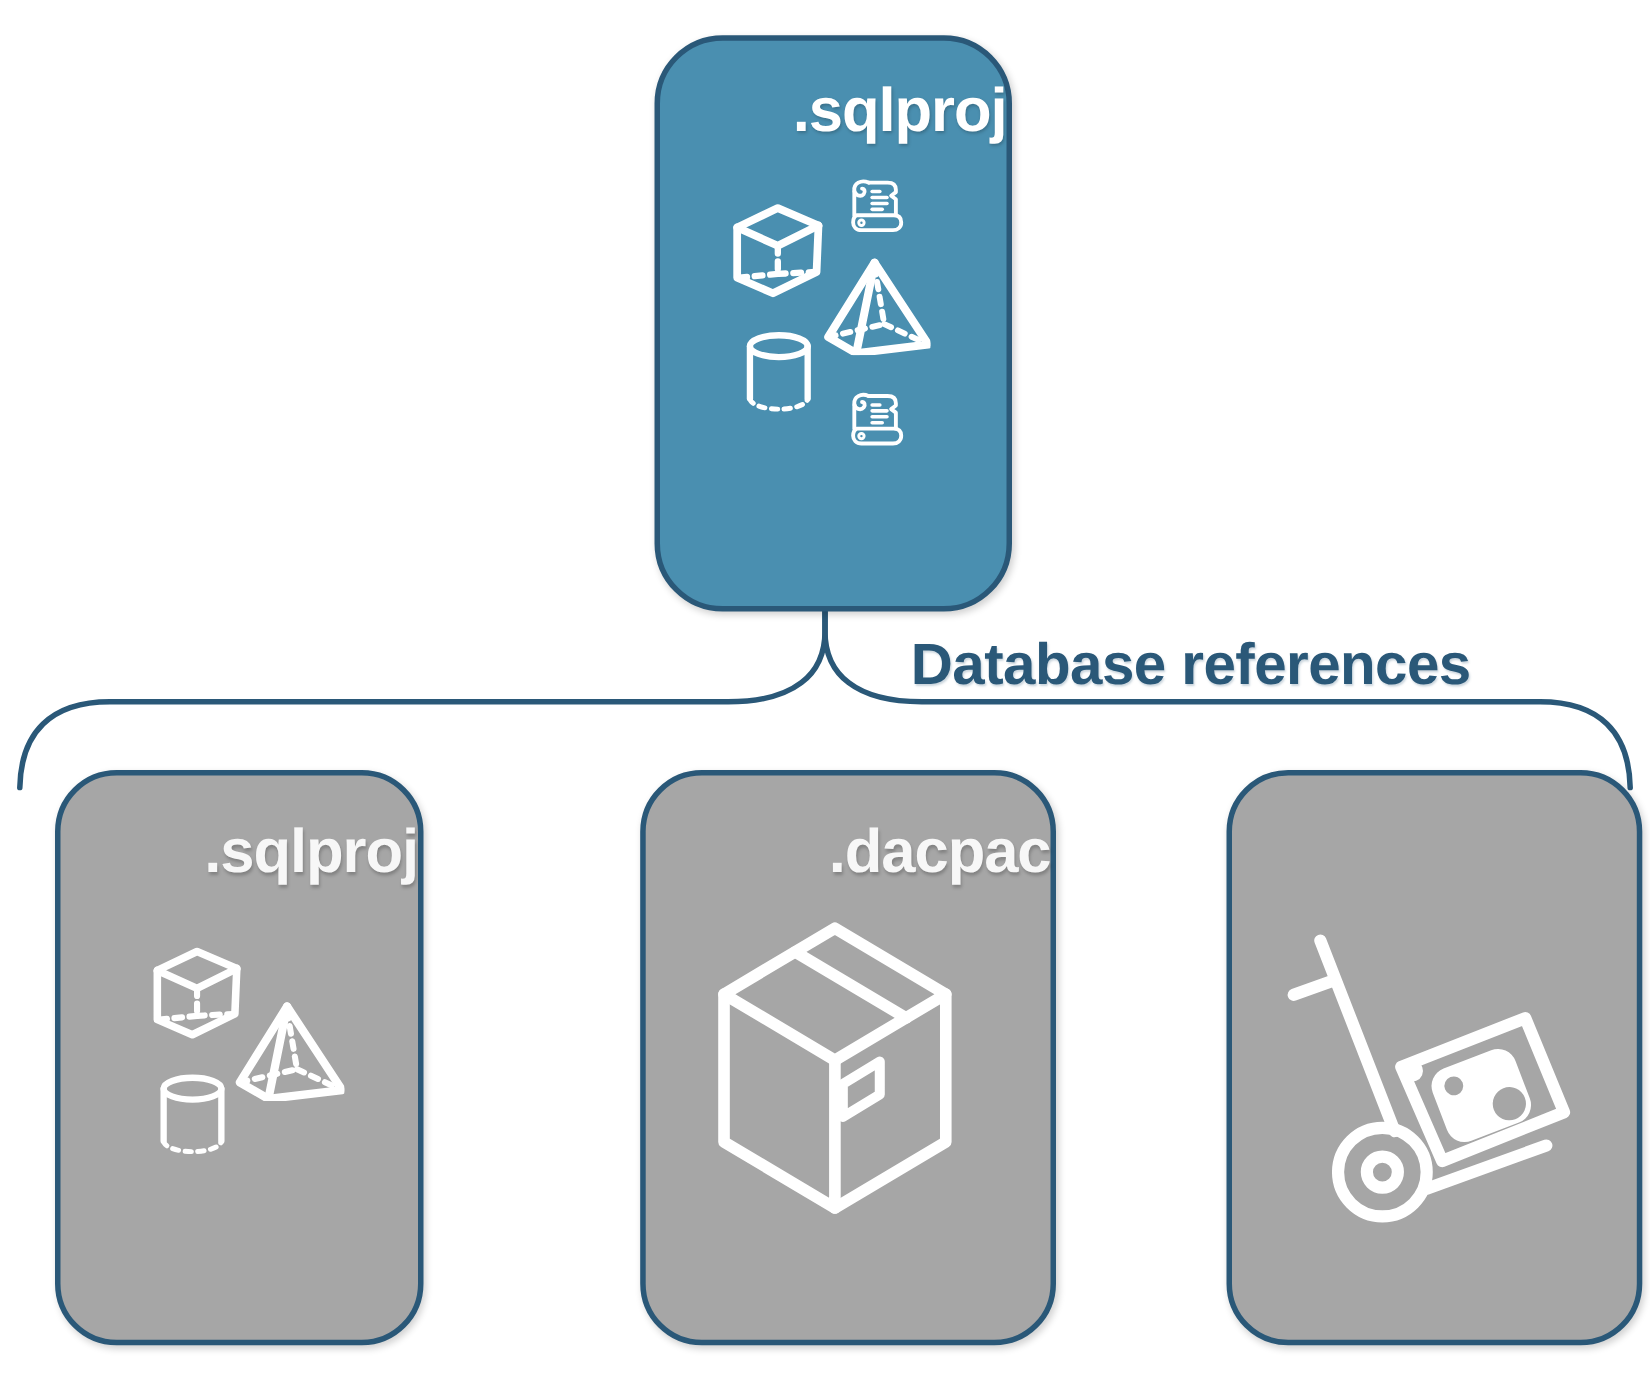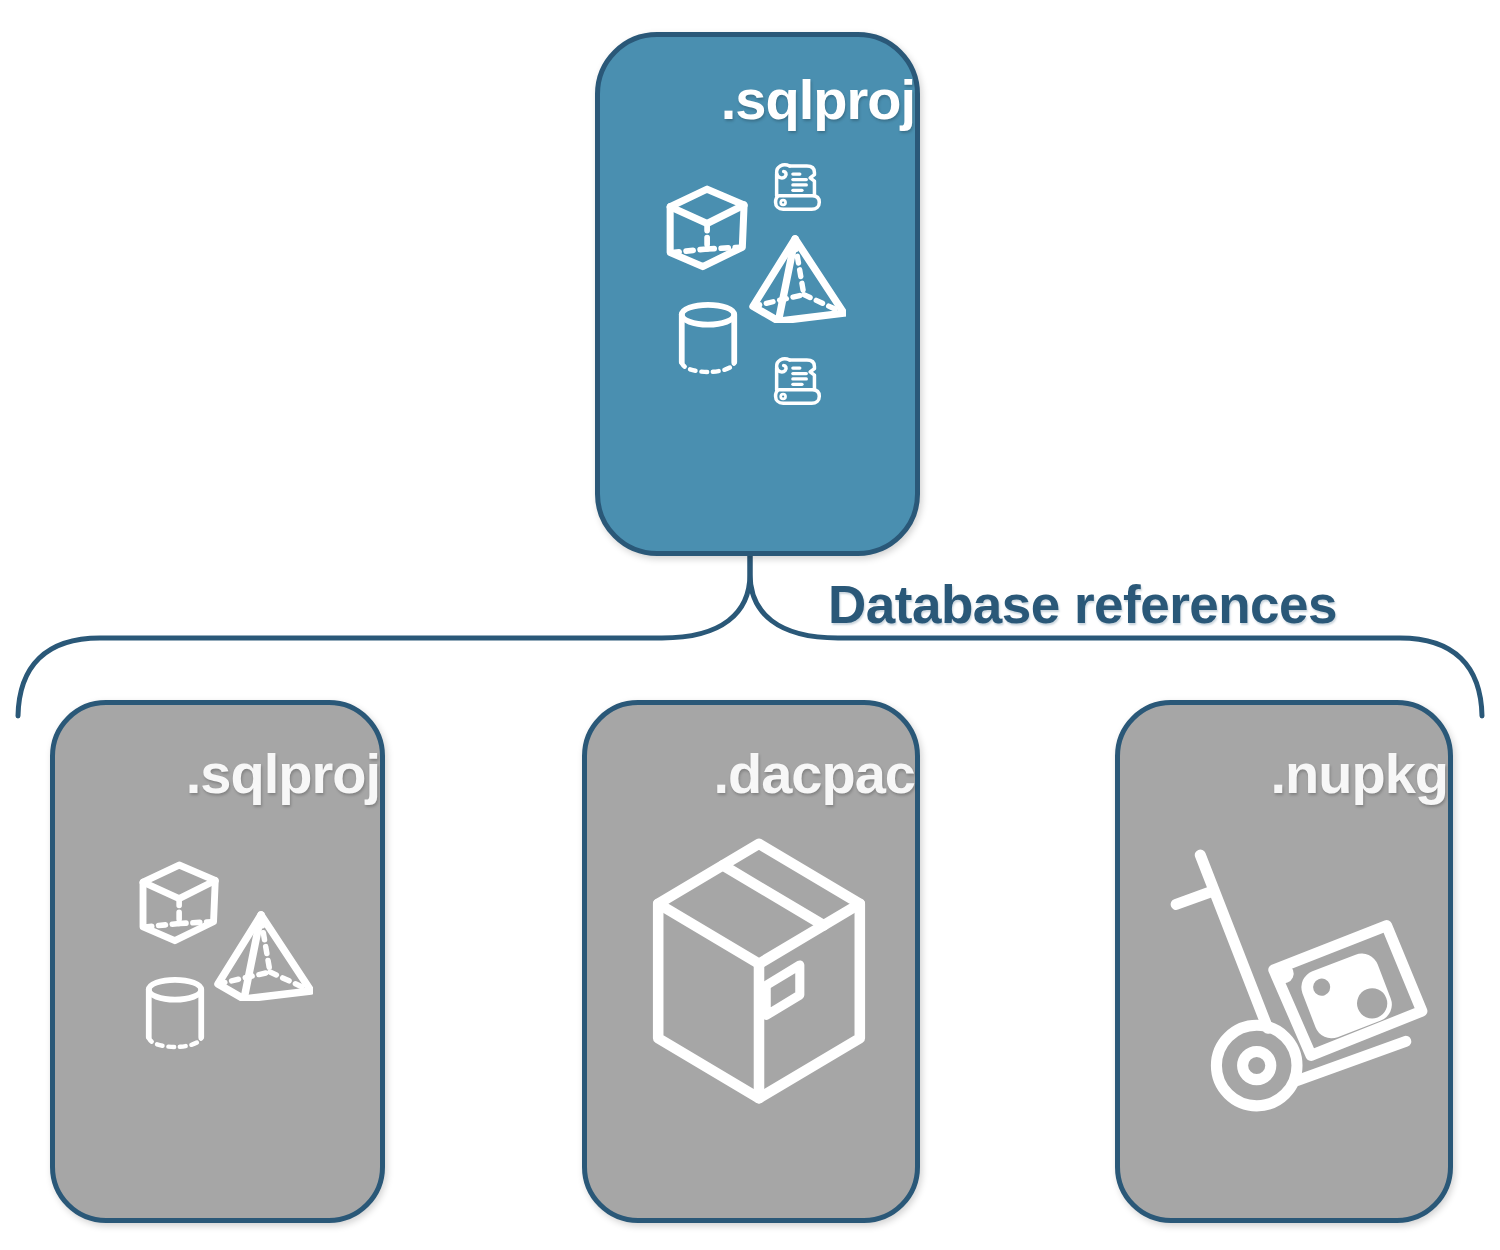--- a/index.html
+++ b/index.html
@@ -18,21 +18,21 @@
     position:absolute;box-sizing:border-box;
     border:5px solid var(--outline-navy);
     box-shadow:2px 3px 7px rgba(0,0,0,0.18);
   }
   .node.root{
     left:595px;top:32px;width:325px;height:524px;border-radius:62px;
     background:var(--root-box-fill);
   }
   .node.child{
     border-radius:56px;background:var(--child-box-fill);
-    top:700px;width:338px;height:523px;
+    top:700px;width:378px;height:523px;
   }
   .node.child.c0{left:50px;width:335px;}
   .node.child.c1{left:582px;}
   .node.child.c2{left:1115px;}
   .box-title{
     position:absolute;left:4px;right:0;top:30px;
     text-align:right;color:#fff;font-weight:bold;font-size:56px;
     letter-spacing:-1px;
     text-shadow:1px 2px 3px rgba(0,0,0,0.22);
     white-space:nowrap;
@@ -171,19 +171,18 @@
   </div>
 
   <div class="node child c1">
     <div class="box-title">.dacpac</div>
     <svg class="icon" style="left:52px;top:130px;width:240px;height:272px;">
         <use href="#sym-package"></use>
       </svg>
   </div>
 
   <div class="node child c2">
-    <div class="box-title">.nupkg</div>
     <svg class="icon" style="left:48px;top:142px;width:262px;height:282px;">
         <use href="#sym-handtruck"></use>
       </svg>
   </div>
 
 </div>
 
 </body></html>

